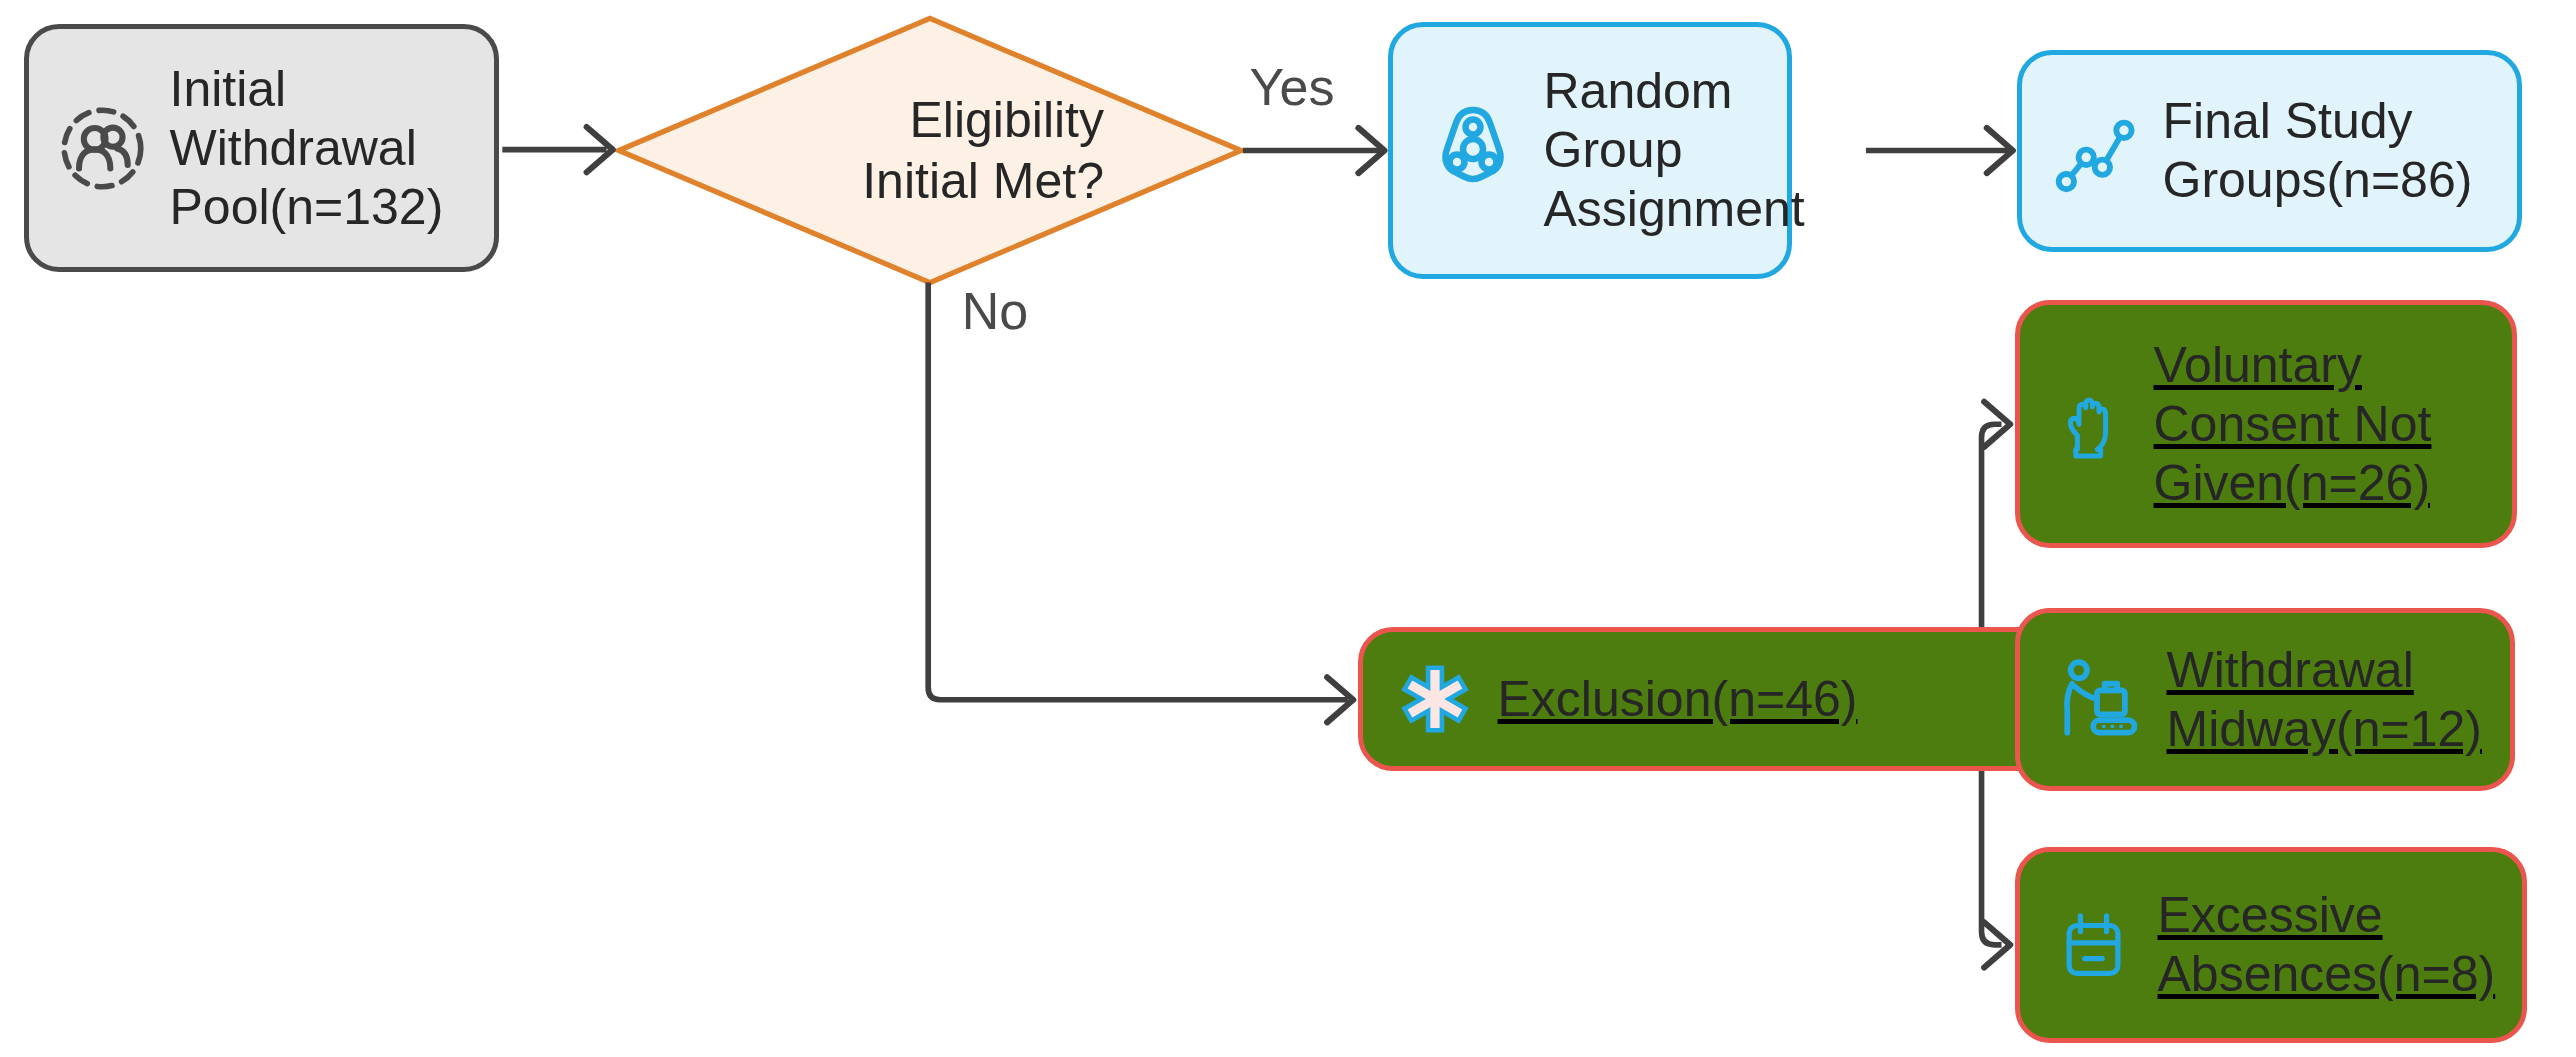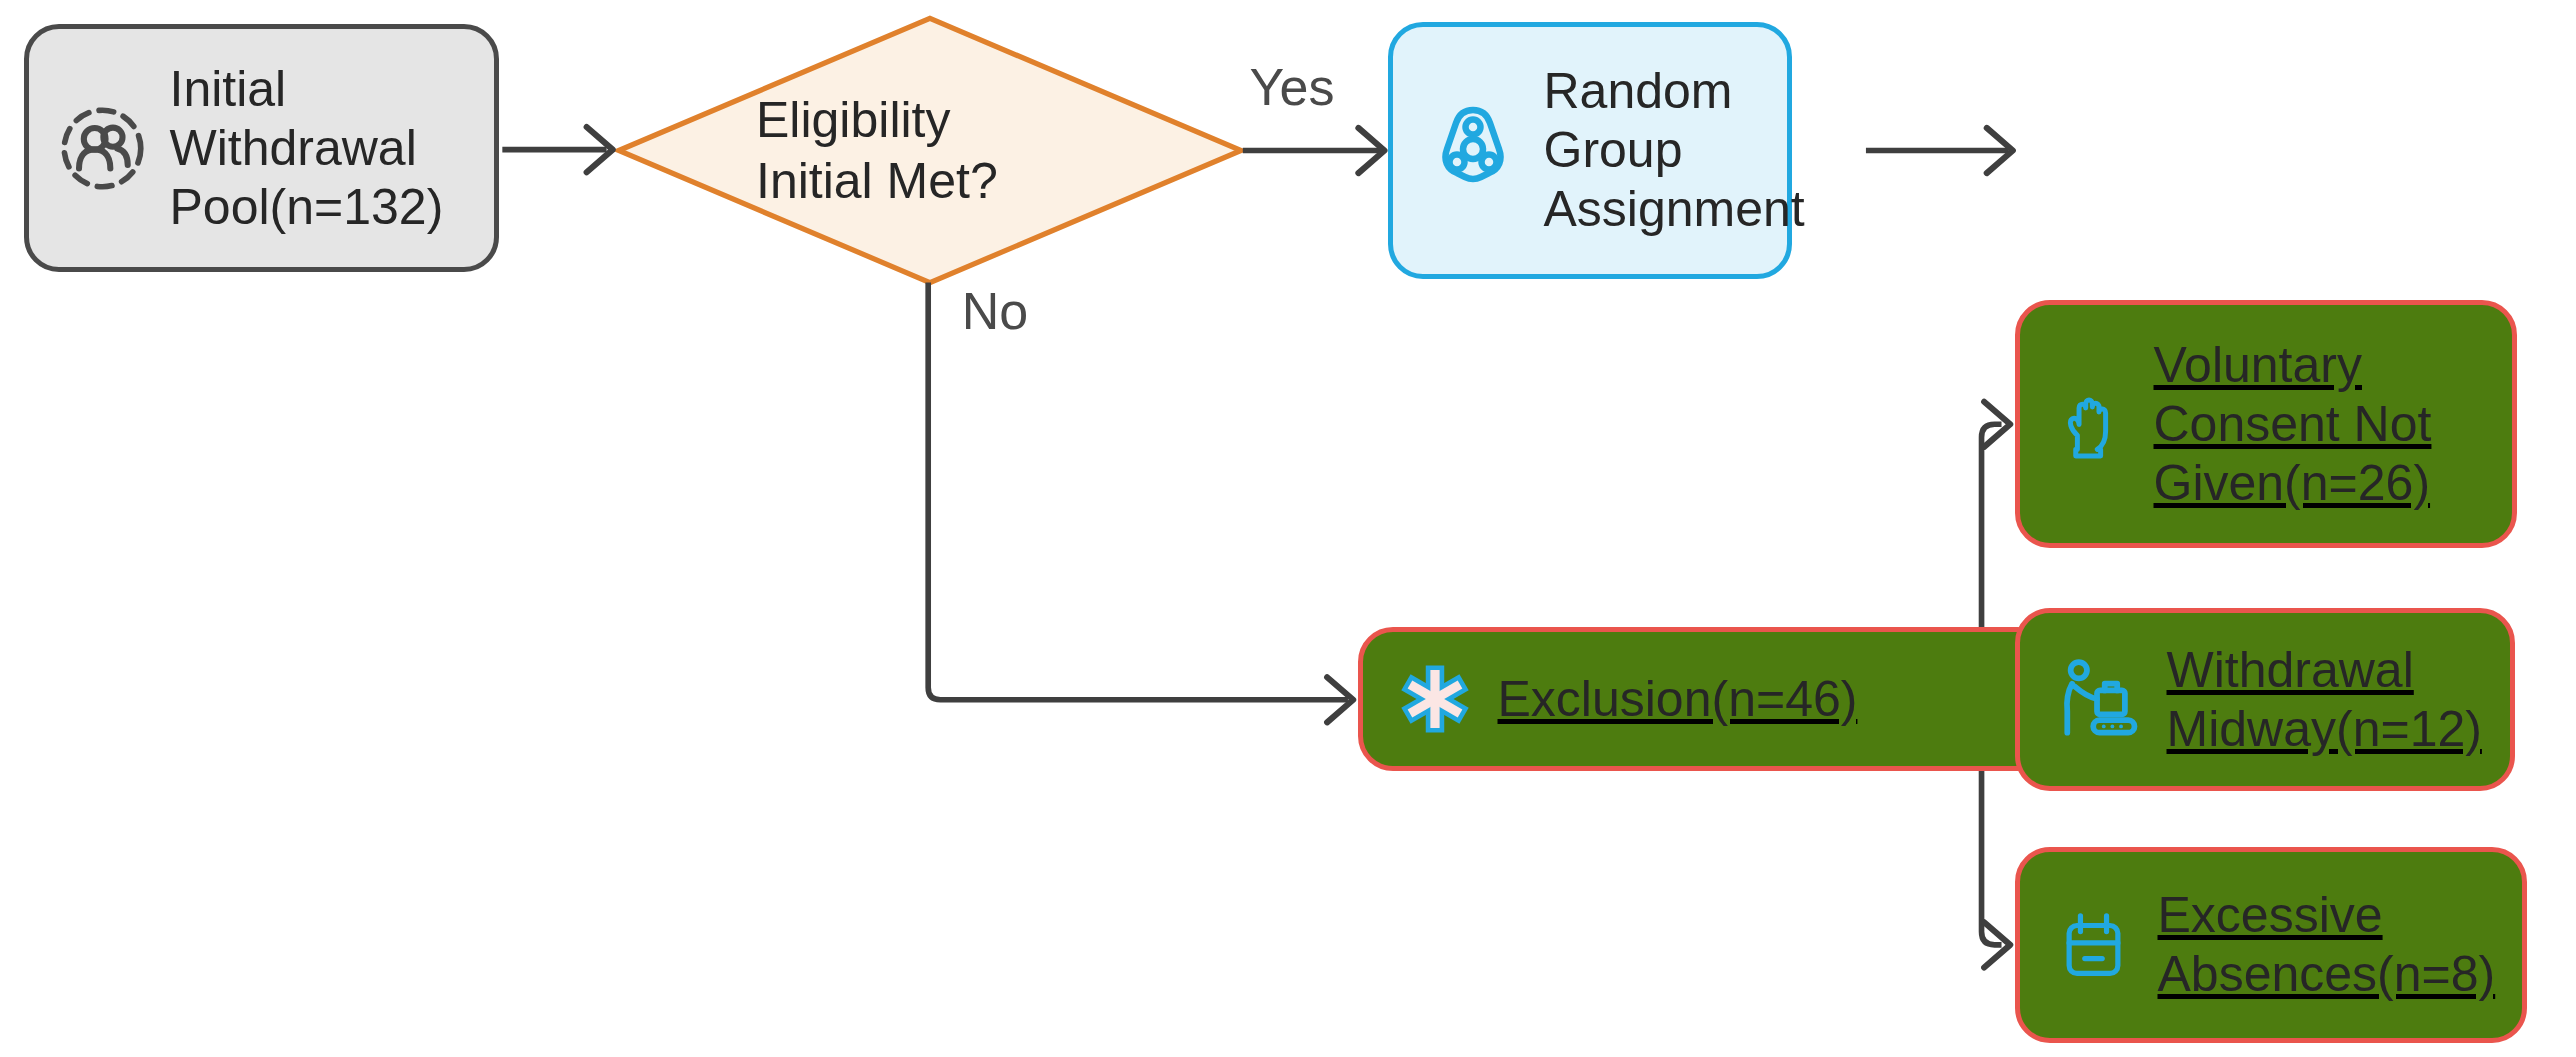--- a/index.html
+++ b/index.html
@@ -10,21 +10,21 @@
   .chev{stroke:#3F3F3F;stroke-width:7;fill:none;stroke-linecap:round;stroke-linejoin:round;}
   .node{position:absolute;box-sizing:border-box;display:flex;align-items:center;
         border:5.2px solid;border-radius:35px;padding:0 22.6px 0 29.5px;gap:21px;}
   .node .ic{flex:0 0 auto;display:flex;}
   .node .lbl{font-size:50px;line-height:59px;color:#262626;}
   .lbl span{display:block;white-space:nowrap;}
   .gray{background:#e5e5e5;border-color:#4A4A4A;gap:24px;}
   .blue{background:#E1F3FB;border-color:#21A8E0;}
   .pink{background:#4d7c0f;border-color:#EA554D;text-decoration:underline;}
   .diamond-label{position:absolute;left:756px;top:68px;width:348px;height:165px;
-        display:flex;flex-direction:column;justify-content:center;text-align:left;
+        display:flex;flex-direction:column;justify-content:center;text-align:right;
         font-size:50px;line-height:61px;color:#262626;}
   .edge-label{position:absolute;transform:translate(-50%,-50%);font-size:52px;color:#4A4A4A;}
   .icon-svg{stroke-linecap:round;stroke-linejoin:round;}
 </style>
 </head>
 <body>
 
 <div id="stage">
 
   <svg id="edge-layer" width="2576" height="1058" viewBox="0 0 2964 1217">
@@ -88,20 +88,35 @@
         <circle cx="50" cy="48" r="10" stroke-width="6.5"></circle>
       </svg>
     </span>
     <div class="lbl">
       <span>Random</span>
       <span>Group</span>
       <span>Assignment</span>
     </div>
   </div>
 
+  <div class="node blue" style="left:2017px;top:50px;width:505px;height:202px">
+    <span class="ic">
+      <svg class="icon-svg" width="90" height="90" viewBox="0 0 100 100" fill="none" stroke="#21A8E0">
+        <path d="M16,84 L38,57 L56,68 L80,27" stroke-width="6.5"></path>
+        <circle cx="16" cy="84" r="8.5" stroke-width="6.5" fill="#E1F3FB"></circle>
+        <circle cx="38" cy="57" r="8.5" stroke-width="6.5" fill="#E1F3FB"></circle>
+        <circle cx="56" cy="68" r="8.5" stroke-width="6.5" fill="#E1F3FB"></circle>
+        <circle cx="80" cy="27" r="8.5" stroke-width="6.5" fill="#E1F3FB"></circle>
+      </svg>
+    </span>
+    <div class="lbl">
+      <span>Final Study</span>
+      <span>Groups(n=86)</span>
+    </div>
+  </div>
 
   <div class="node pink" style="left:2015px;top:300px;width:502px;height:248px">
     <span class="ic">
       <svg class="icon-svg" width="83" height="83" viewBox="0 0 100 100" fill="none" stroke="#21A8E0">
         <path d="M33,80 V63 C25,56 22,46 27,43 C31,41 35,45 35,50 V30 C35,24 43,24 43,30 V25 C43,19 51,19 51,25 V29 C51,23 59,23 59,29 V35 C59,30 67,30 67,36 V58 C67,70 63,76 57,80" stroke-width="6"></path>
         <path d="M31,80 L31,88 L61,88 L61,80" stroke-width="6"></path>
       </svg>
     </span>
     <div class="lbl">
       <span>Voluntary</span>

